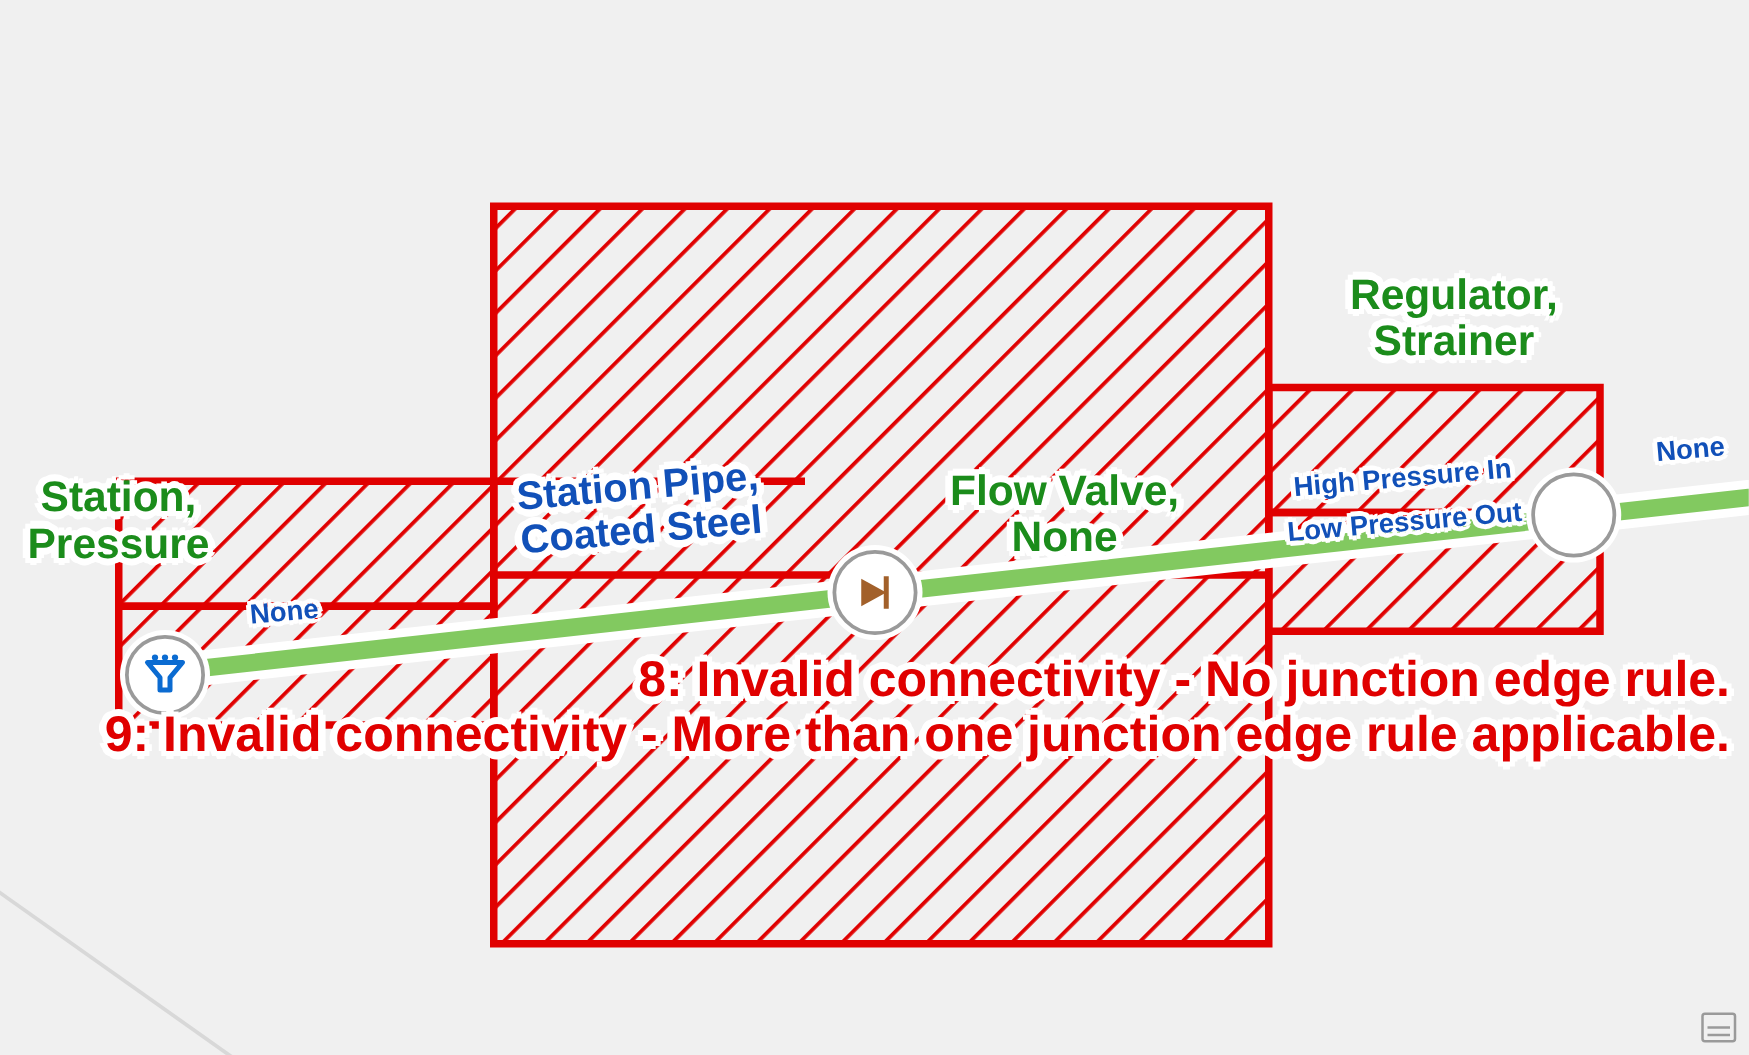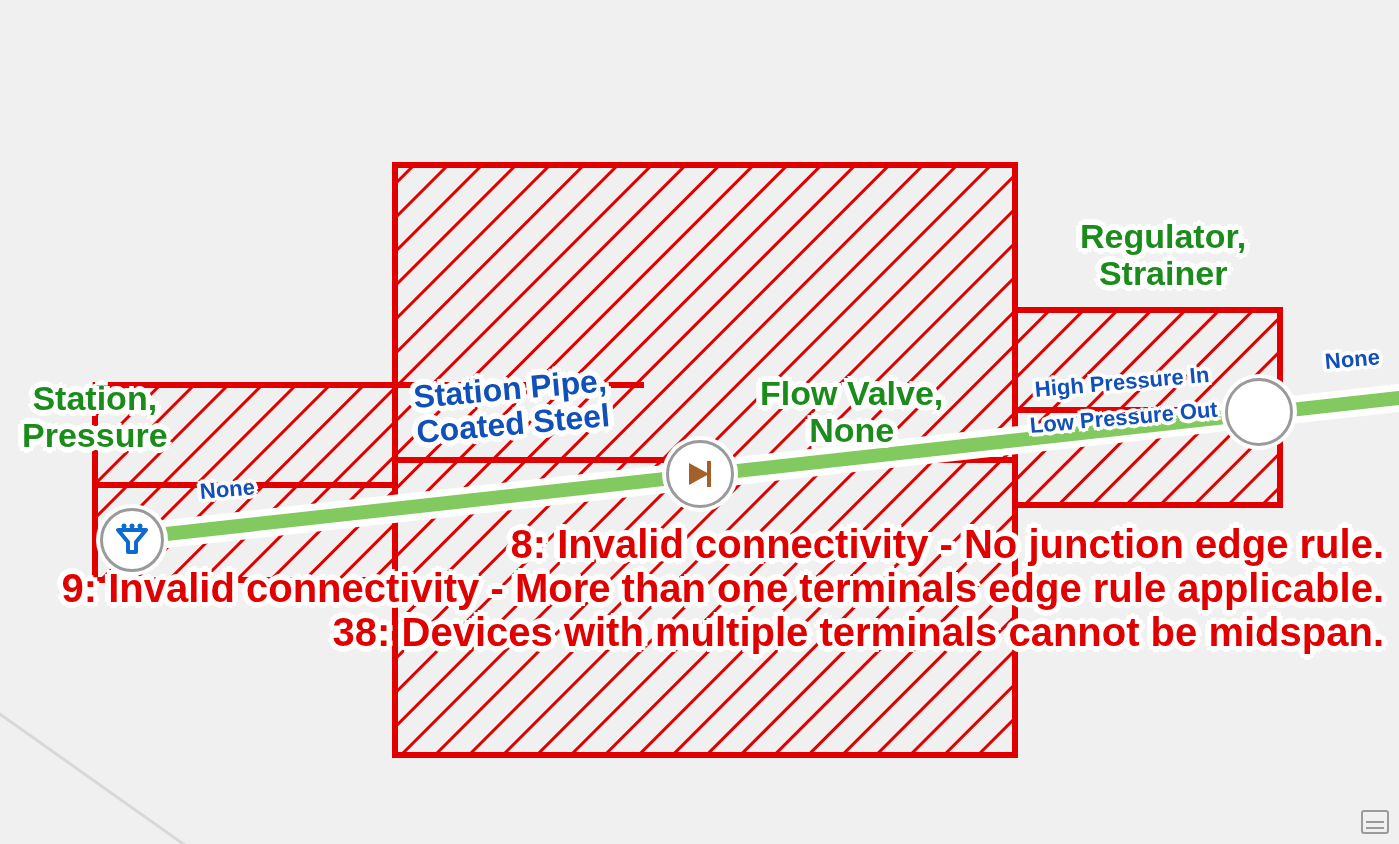--- a/index.html
+++ b/index.html
@@ -183,19 +183,18 @@
   <div class="halo-text blue-small rot-pipe-small" style="left:1030px; top:414px;">
     <span>Low Pressure Out</span>
   </div>
 
   <div class="halo-text blue-small rot-pipe-small" style="left:1325px; top:350px;">
     <span>None</span>
   </div>
 
   <div class="halo-text red-error" style="right:15px; top:522px; text-align:right;">
     <span>8: Invalid connectivity - No junction edge rule.</span>
-    <span>9: Invalid connectivity - More than one terminals edge rule applicable.</span>
-    <span>38: Devices with multiple terminals cannot be midspan.</span>
+    <span>9: Invalid connectivity - More than one junction edge rule applicable.</span>
   </div>
 
   <div class="corner-btn"></div>
 
 </div>
 
 </body></html>

